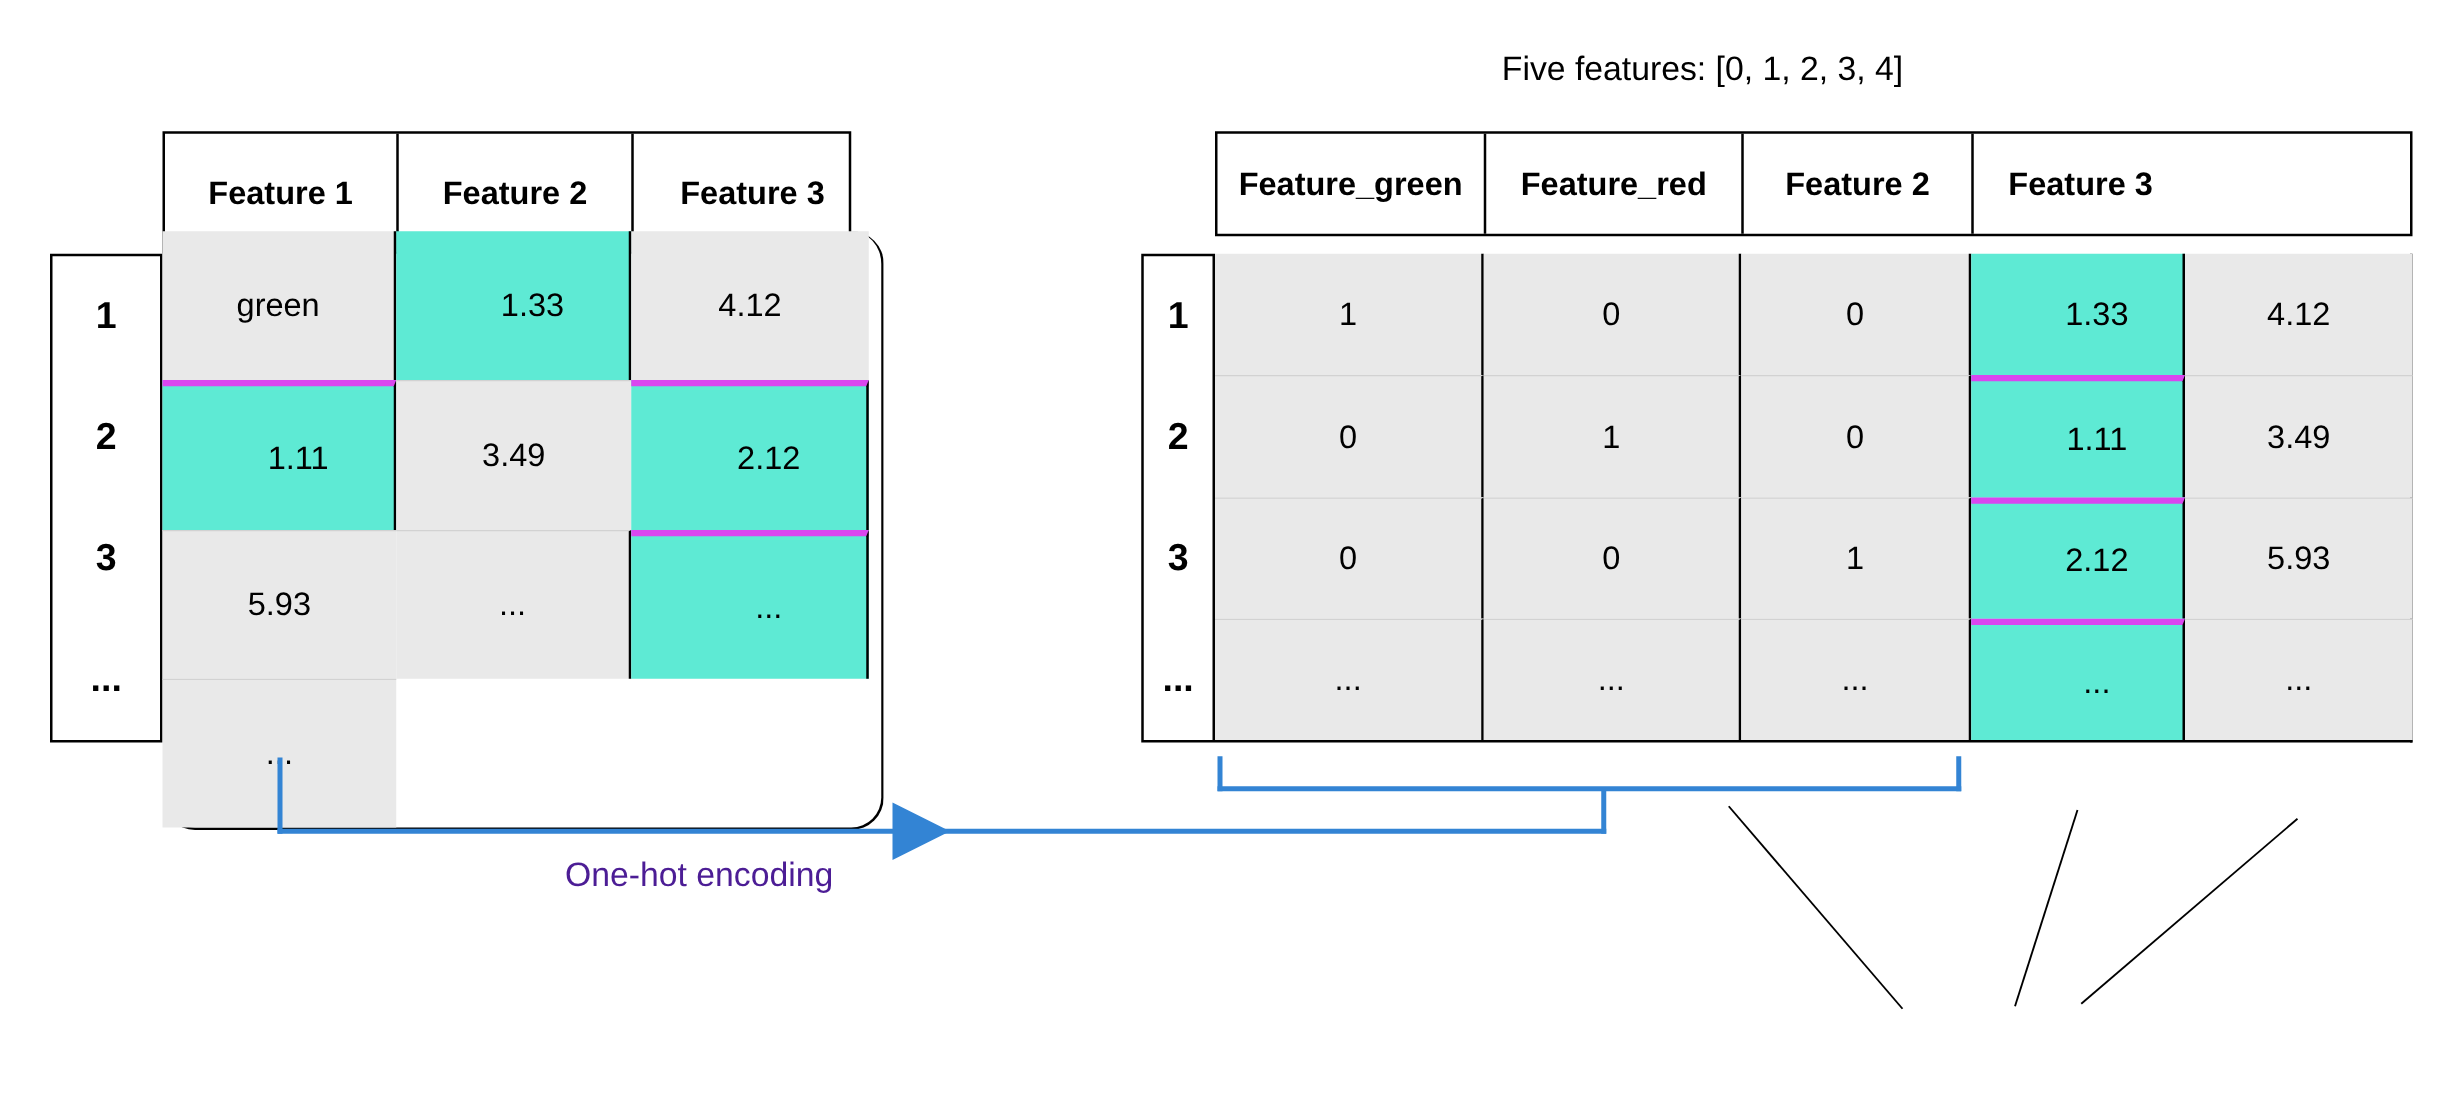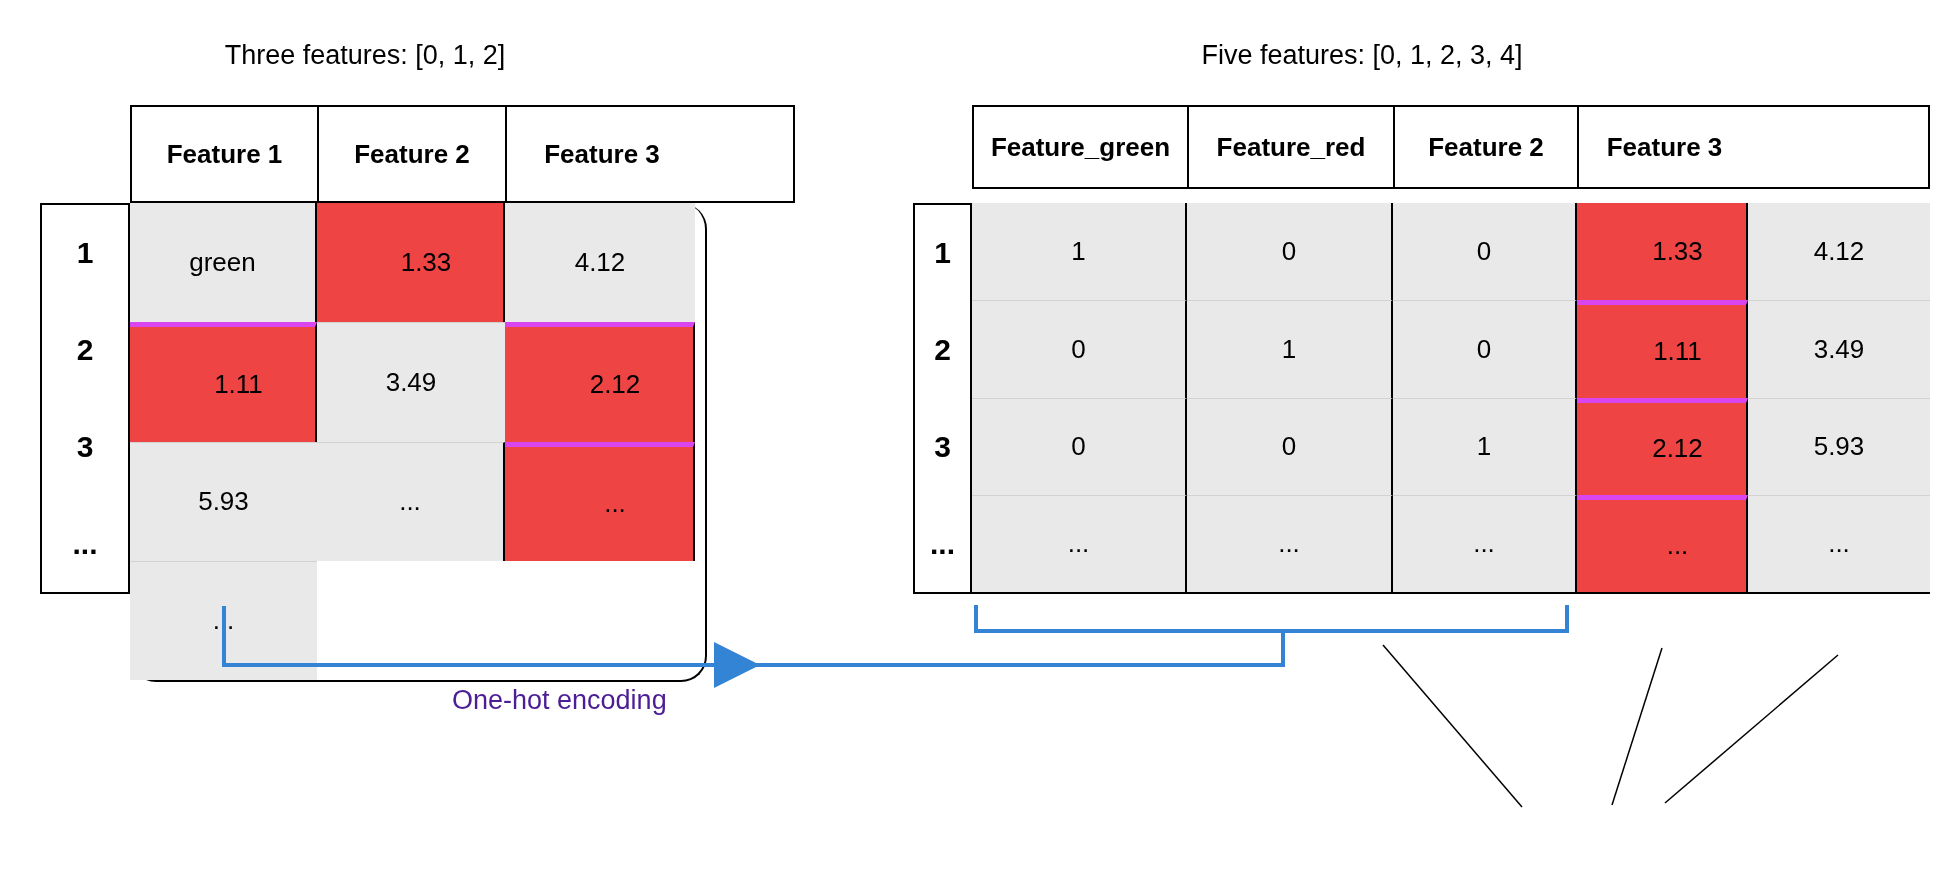--- a/index.html
+++ b/index.html
@@ -50,21 +50,21 @@
     box-sizing:border-box;
     border:2px solid #000;
     border-left:none;border-top:none;
   }
   .data-cell{
     display:flex;align-items:center;justify-content:center;
     font-size:26px;
     box-sizing:border-box;
   }
   .data-cell.shaded{background:#e9e9e9;}
-  .data-cell.plain{background:#ef4444;padding-left:32px;}
+  .data-cell.plain{background:#5eead4;padding-left:32px;}
   .data-cell.colsep{border-right:2px solid #000;}
   .data-cell.rowsep-shaded{border-top:1px solid #d2d2d2;}
   .data-cell.rowsep-plain{border-top:5px solid #d946ef;}
   
   .blue{position:absolute;background:#3384d4;}
   .arrowhead{
     position:absolute;width:0;height:0;
     border-left:46px solid #3384d4;
     border-top:23px solid transparent;
     border-bottom:23px solid transparent;
@@ -81,35 +81,34 @@
     font-size:27px;
     white-space:nowrap;
   }
   .overlay{position:absolute;left:0;top:0;pointer-events:none;}
 </style>
 </head>
 <body>
 
 <div class="canvas">
 
-  <div class="title" style="left:365px;top:40px;">Three features: [0, 1, 2]</div>
   <div class="title" style="left:1362px;top:40px;">Five features: [0, 1, 2, 3, 4]</div>
 
-  <div class="header-row" id="left-header" style="left: 130px; top: 105px; width: 665px; height: 98px; grid-template-columns: 187px 188px 190px;">
+  <div class="header-row" id="left-header" style="left: 130px; top: 105px; width: 551px; height: 98px; grid-template-columns: 187px 188px 190px;">
       <div class="header-cell">Feature 1</div>
       <div class="header-cell">Feature 2</div>
       <div class="header-cell">Feature 3</div>
     </div>
   <div class="label-col" id="left-labels" style="left: 40px; top: 203px; width: 90px; height: 391px; grid-template-rows: repeat(4, 1fr);">
       <div class="row-label">1</div>
       <div class="row-label">2</div>
       <div class="row-label">3</div>
       <div class="row-label">...</div>
     </div>
-  <div class="data-grid" id="left-grid" style="left: 130px; top: 203px; width: 577px; height: 479px; grid-template-columns: 187px 188px 190px; grid-template-rows: repeat(4, 1fr); border-radius: 26px;">
+  <div class="data-grid" id="left-grid" style="left: 130px; top: 185px; width: 577px; height: 479px; grid-template-columns: 187px 188px 190px; grid-template-rows: repeat(4, 1fr); border-radius: 26px;">
       <div class="data-cell shaded colsep">green</div>
       <div class="data-cell plain colsep">1.33</div>
       <div class="data-cell shaded">4.12</div>
       <div class="data-cell plain colsep rowsep-plain">1.11</div>
       <div class="data-cell shaded rowsep-shaded">3.49</div>
       <div class="data-cell plain colsep rowsep-plain">2.12</div>
       <div class="data-cell shaded rowsep-shaded">5.93</div>
       <div class="data-cell shaded colsep rowsep-shaded">...</div>
       <div class="data-cell plain colsep rowsep-plain">...</div>
       <div class="data-cell shaded rowsep-shaded">...</div>

